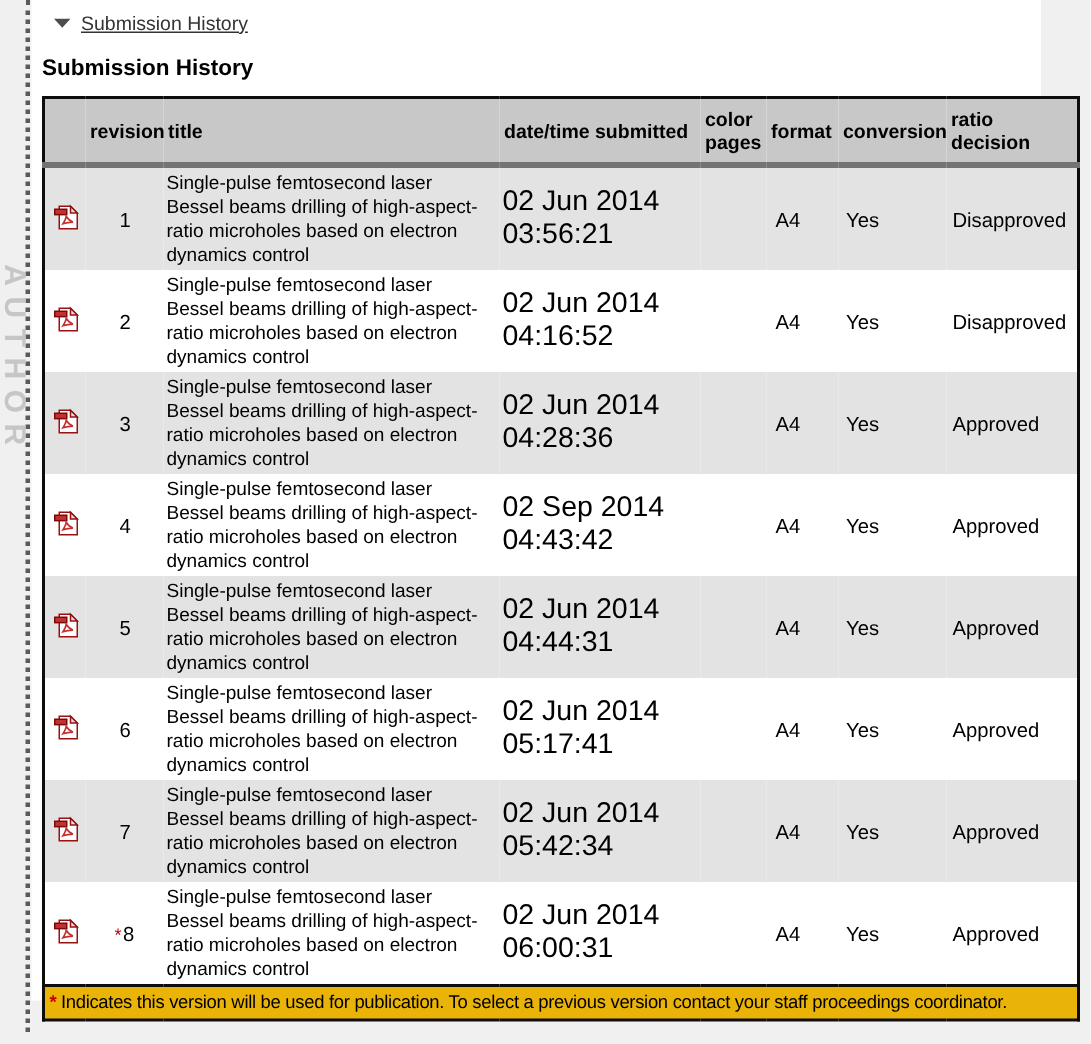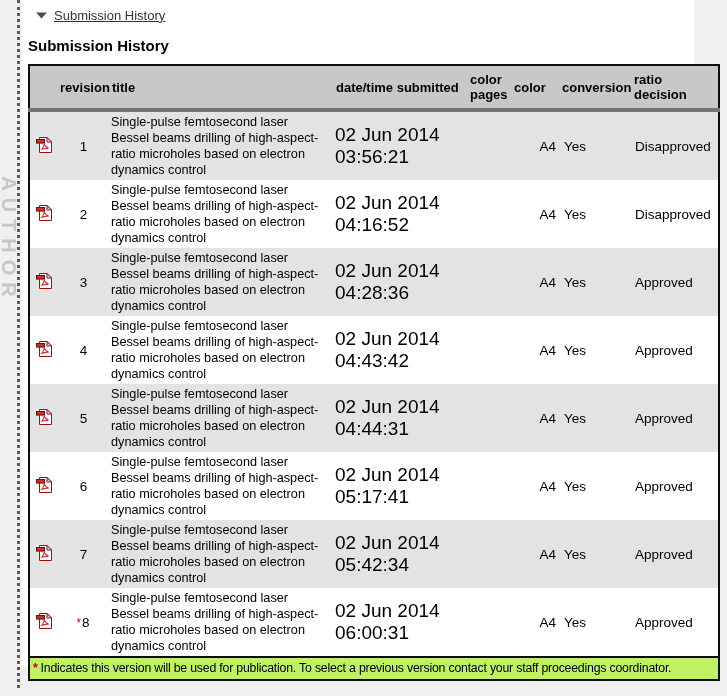--- a/index.html
+++ b/index.html
@@ -77,26 +77,26 @@
   td.c-icon { text-align: center; padding-left: 5px; }
   td.c-icon a { display: inline-block; line-height: 0; cursor: pointer; }
   td.c-rev { text-align: center; font-size: 13.5px; }
   td.c-title {
     white-space: pre-line;
     font-size: 12.7px; line-height: 16px;
     padding-left: 2px;
   }
   td.c-date { font-size: 19px; padding-left: 2px; }
   td.c-cp   { text-align: center; }
-  td.c-fmt  { text-align: right; padding-left: 6px; font-size: 13.5px; }
+  td.c-fmt  { text-align: left; padding-left: 6px; font-size: 13.5px; }
   td.c-conv { text-align: left; padding-left: 5px; font-size: 13.5px; margin-left: 30px; }
   td.c-dec  { text-align: left; padding-left: 4px; font-size: 13.5px; }
   .star { color: #cc0000; font-size: 12px; margin-right: 1px; }
   tfoot td {
-    background: #bef264;
+    background: #eab308;
     border-top: 2px solid #0d0d0d;
     font-size: 12.3px;
     padding: 3px 2px 4px 3px;
     letter-spacing: -0.2px;
   }
   .footnote-marker { color: #cc0000; font-weight: bold; margin-right: 3px; }
 </style>
 </head>
 <body>
 
@@ -123,21 +123,21 @@
         <col style="width:72px">
           <col style="width:88px">
       </colgroup>
       <thead>
         <tr>
           <th class="c-icon"></th>
           <th class="c-rev">revision</th>
           <th>title</th>
           <th>date/time submitted</th>
           <th>color pages</th>
-          <th>color</th>
+          <th>format</th>
           <th>conversion</th>
           <th>ratio decision</th>
         </tr>
       </thead>
       <tbody id="history-body">
   <tr>
     <td class="c-icon">
       <a>
         <svg width="17" height="18" viewBox="0 0 17 18">
           <path d="M3.5 1.5 H11 L15.5 6 V16.5 H3.5 Z" fill="#ffffff" stroke="#991111" stroke-width="1"></path>
@@ -222,21 +222,21 @@
         </svg>
       </a>
     </td>
     <td class="c-rev">
       <span class="star"></span><span>4</span>
     </td>
     <td class="c-title">Single-pulse femtosecond laser
 Bessel beams drilling of high-aspect-
 ratio microholes based on electron
 dynamics control</td>
-    <td class="c-date">02 Jun 2014 04:43:42</td>
+    <td class="c-date">02 Sep 2014 04:43:42</td>
     <td class="c-cp"></td>
     <td class="c-fmt">A4</td>
     <td class="c-conv">Yes</td>
     <td class="c-dec">Approved</td>
   </tr>
 
   <tr>
     <td class="c-icon">
       <a>
         <svg width="17" height="18" viewBox="0 0 17 18">

